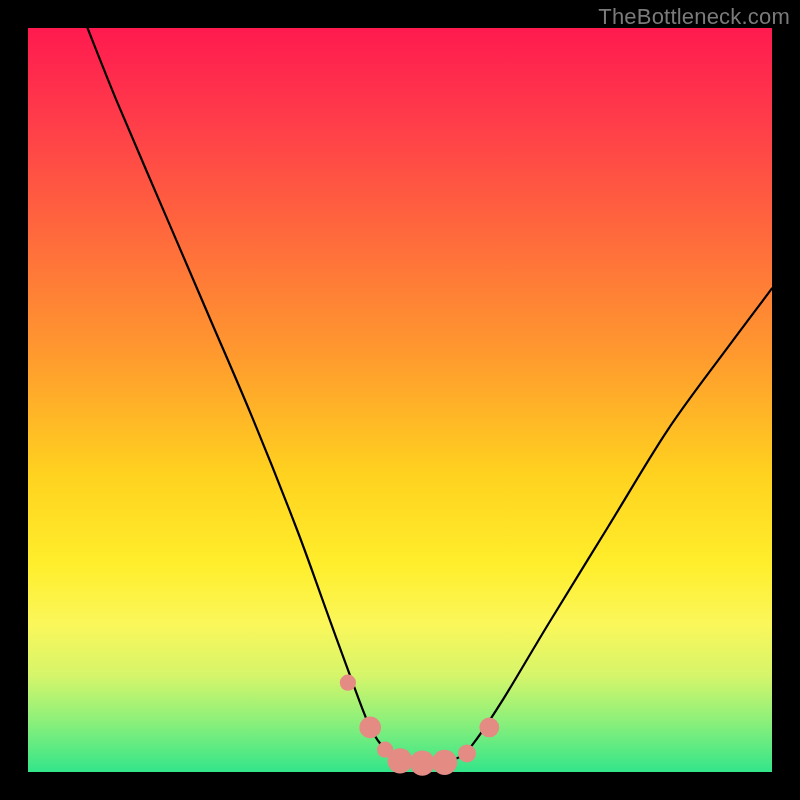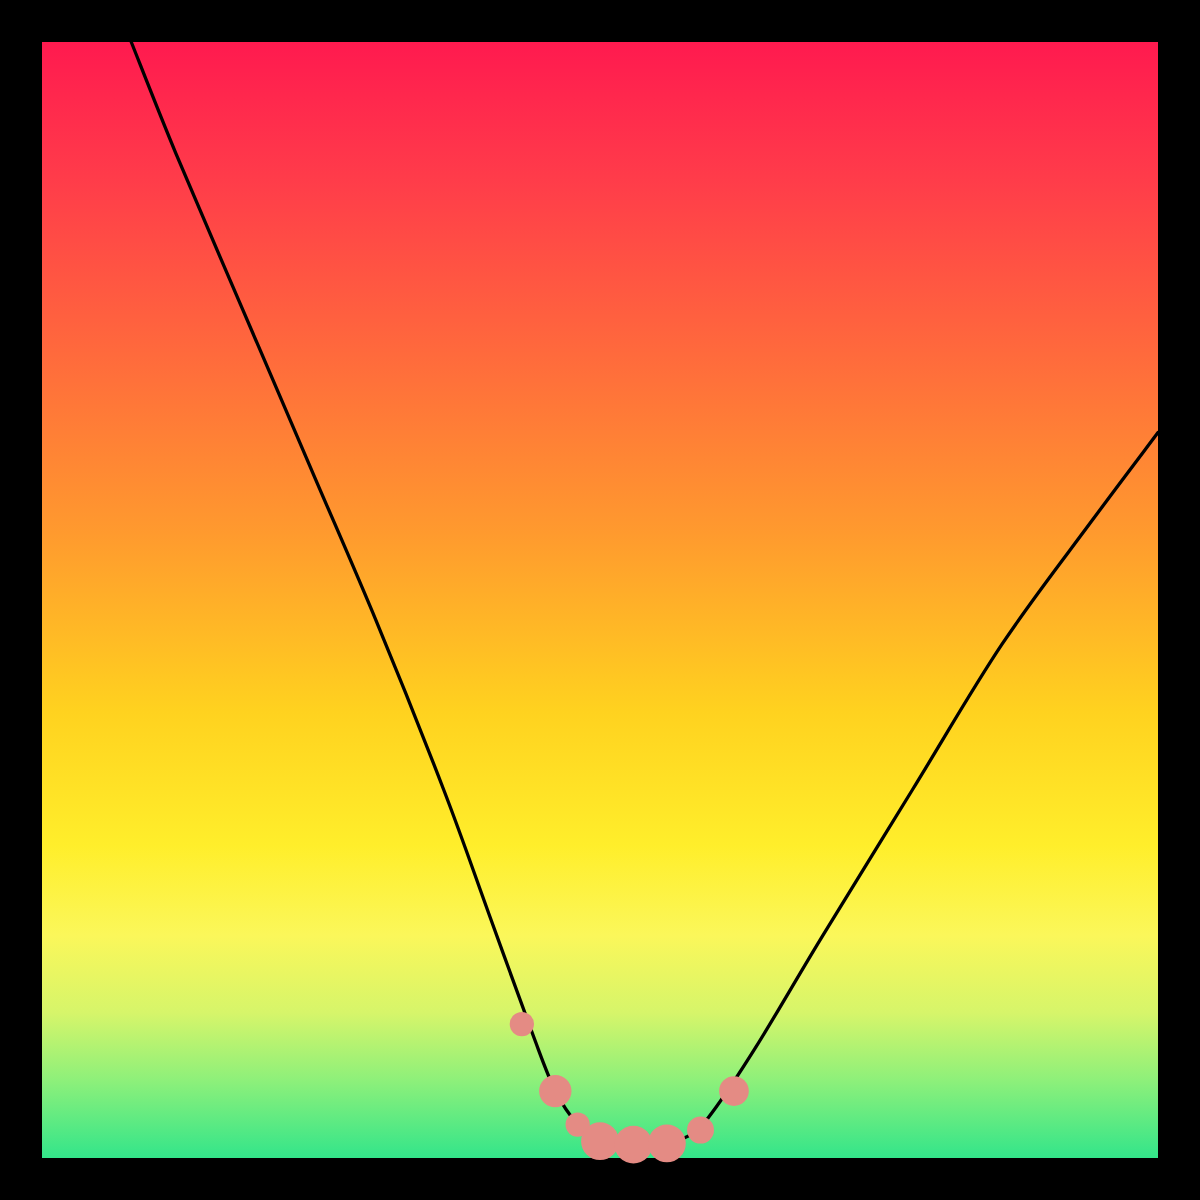--- a/index.html
+++ b/index.html
@@ -71,13 +71,14 @@
           <circle cx="342.2" cy="699.4" r="10.8" fill="#e48b84"></circle>
           <circle cx="357.1" cy="721.7" r="8.1" fill="#e48b84"></circle>
           <circle cx="372.0" cy="732.8" r="12.6" fill="#e48b84"></circle>
           <circle cx="394.3" cy="735.1" r="12.6" fill="#e48b84"></circle>
           <circle cx="416.6" cy="734.3" r="12.6" fill="#e48b84"></circle>
           <circle cx="439.0" cy="725.4" r="9.0" fill="#e48b84"></circle>
           <circle cx="461.3" cy="699.4" r="9.9" fill="#e48b84"></circle>
         </g>
     </svg>
   </div>
+  <div class="watermark">TheBottleneck.com</div>
 </div>
 
 </body></html>

